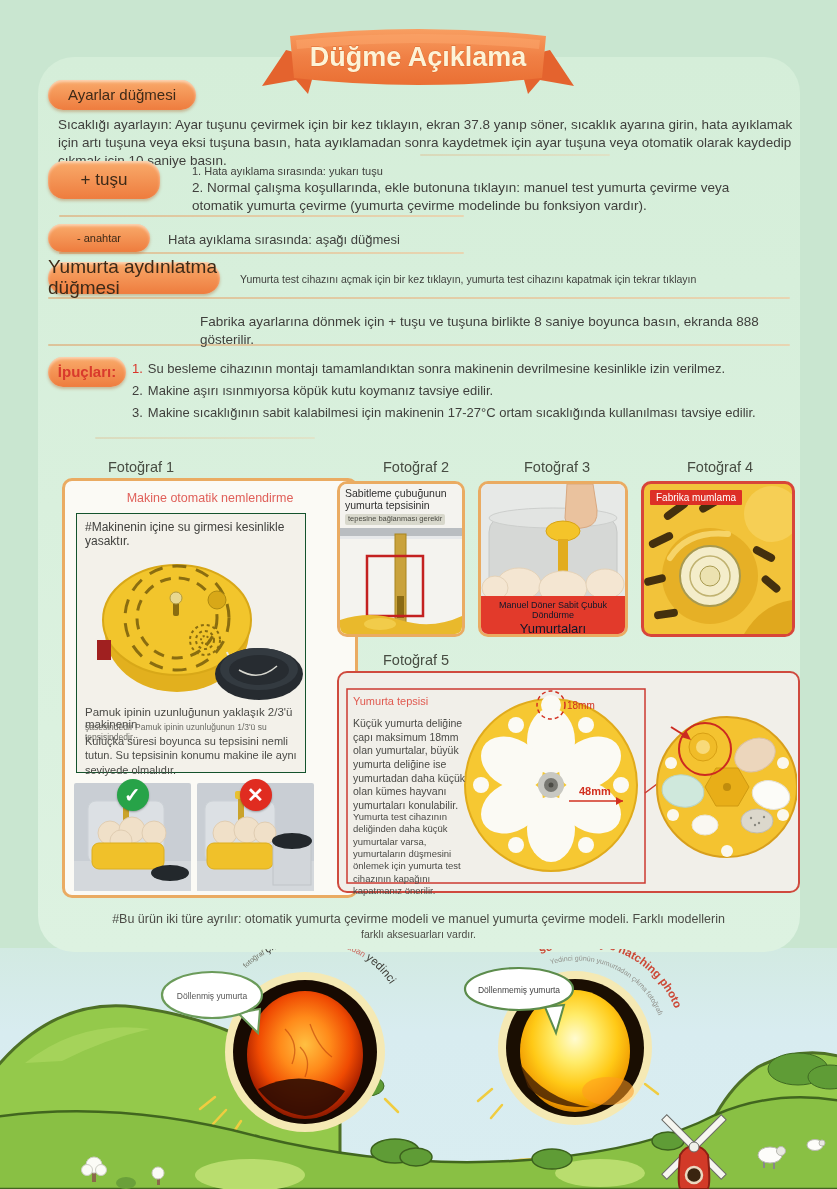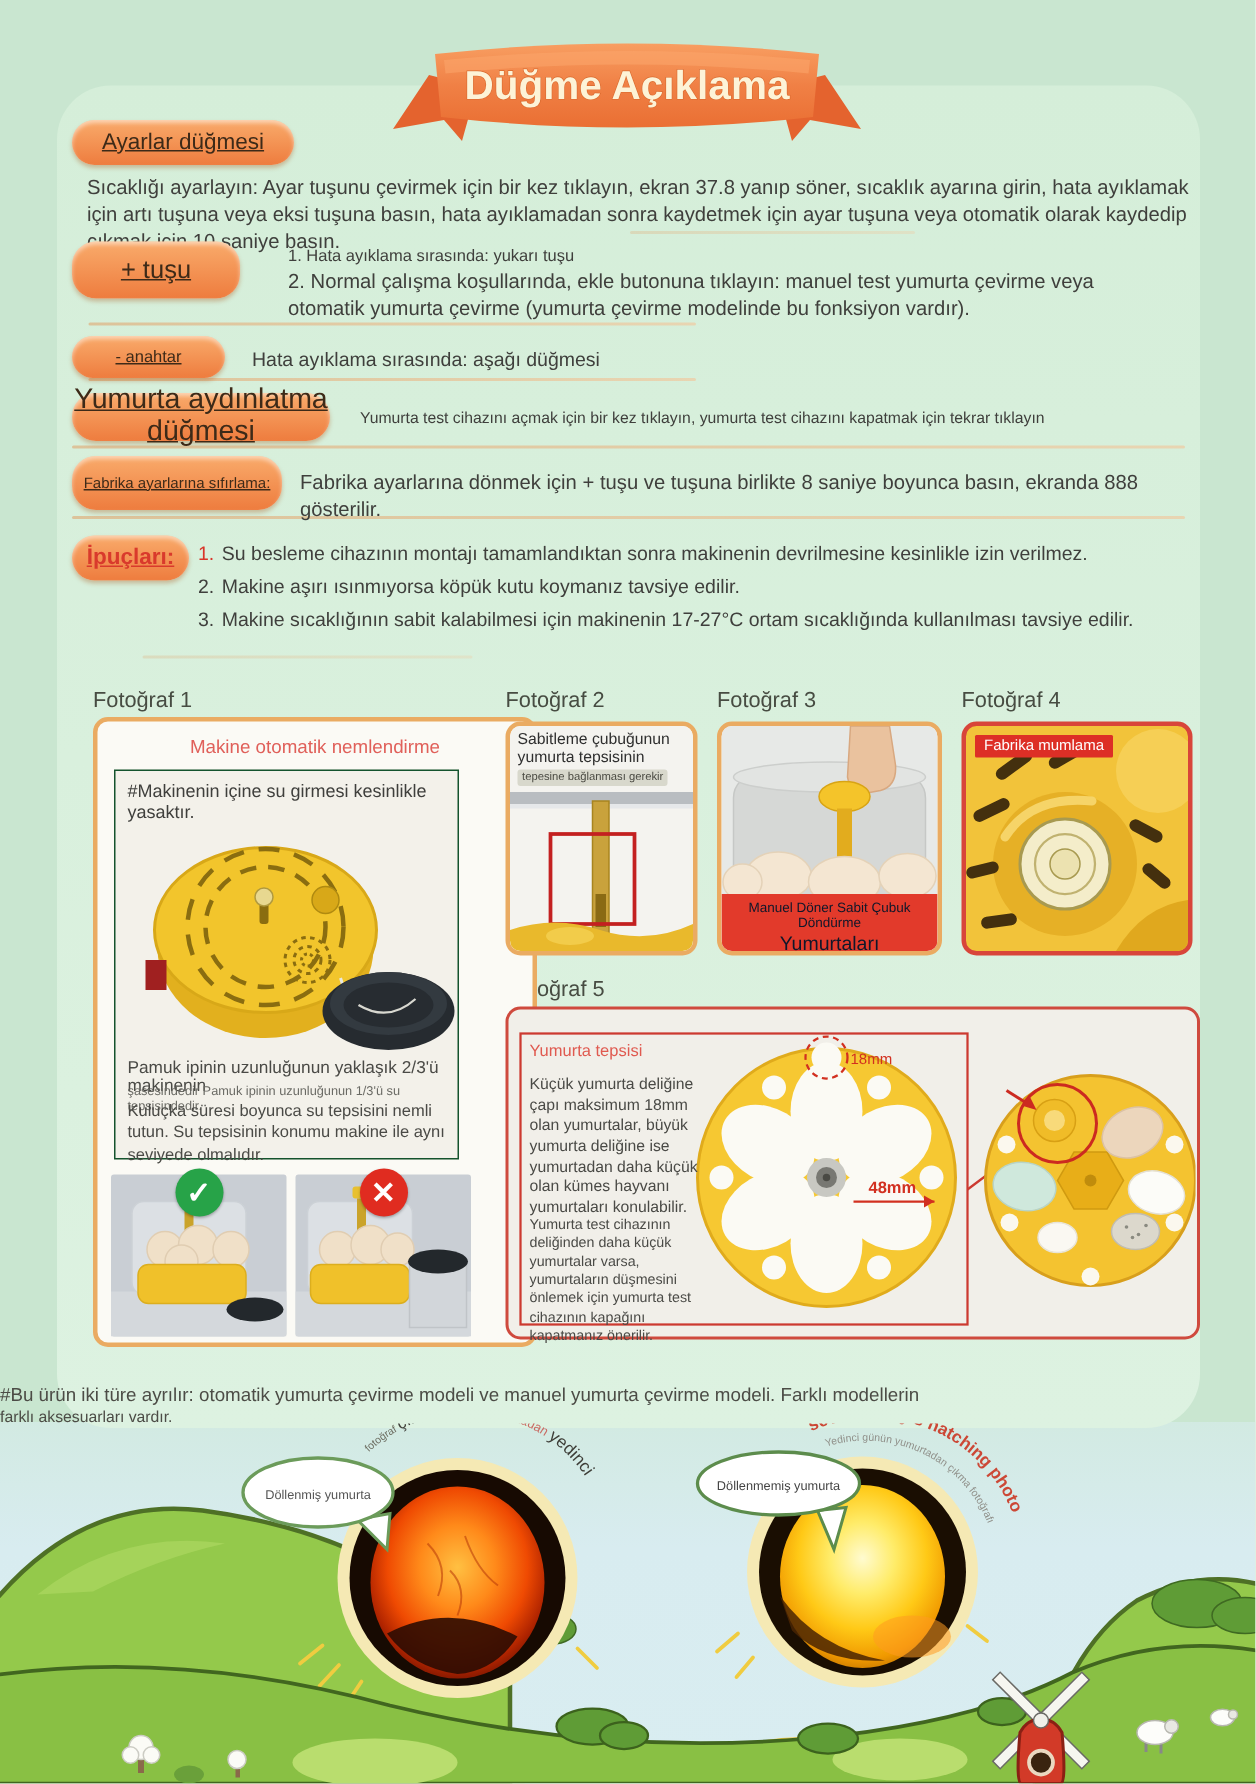--- a/index.html
+++ b/index.html
@@ -5,21 +5,21 @@
   html,body{margin:0;padding:0;}
   .page{position:relative;width:837px;height:1189px;background:#c9e6d0;
         font-family:"Liberation Sans",sans-serif;overflow:hidden;color:#3f3f3c;}
   .panel{position:absolute;left:38px;top:57px;width:762px;height:895px;
          background:linear-gradient(180deg,#d5eed9,#ddf2e1);border-radius:36px;z-index:1;}
   .sky{position:absolute;left:0;top:948px;width:837px;height:241px;
        background:linear-gradient(180deg,#d2eae2 0%,#d8ecf0 35%,#d9edf1 100%);z-index:0;}
   .ribbon{position:absolute;left:256px;top:20px;width:324px;height:86px;z-index:5;}
   .pill{position:absolute;z-index:3;background:linear-gradient(180deg,#f9ab6b,#ee7c3e);
         border-radius:16px;box-shadow:0 2px 3px rgba(170,85,25,.35), inset 0 2px 3px rgba(255,255,255,.5);
-        color:#3d2a18;display:flex;align-items:center;justify-content:center;text-align:center;line-height:1.1;text-decoration:underline;}
+        color:#3d2a18;display:flex;align-items:center;justify-content:center;text-align:left;line-height:1.1;}
   .pill-settings{left:48px;top:80px;width:148px;height:30px;font-size:15px;}
   .pill-plus{left:48px;top:161px;width:112px;height:38px;font-size:17px;}
   .pill-minus{left:48px;top:224px;width:102px;height:28px;font-size:11px;}
   .pill-egglight{left:48px;top:262px;width:172px;height:32px;font-size:19px;}
   .pill-factory{left:48px;top:304px;width:140px;height:36px;font-size:10px;}
   .pill-tips{left:48px;top:357px;width:78px;height:30px;font-size:15px;color:#d93a2c;font-weight:bold;}
   .body-text{position:absolute;z-index:3;color:#3f3f3c;line-height:1.35;}
   .settings-desc{left:58px;top:116px;width:738px;font-size:13.5px;}
   .plus-line1{left:192px;top:164px;font-size:11px;}
   .plus-line2{left:192px;top:179px;width:562px;font-size:13.5px;}
@@ -28,21 +28,21 @@
   .factory-text{left:200px;top:313px;width:592px;font-size:13.5px;}
   .tip{position:absolute;z-index:3;left:132px;font-size:13px;display:flex;gap:5px;width:650px;}
   .tip1{top:361px;} .tip2{top:383px;} .tip3{top:405px;}
   .tip-num.red{color:#d9352a;}
   .sep{position:absolute;z-index:2;height:2px;border-radius:1px;
        background:linear-gradient(90deg,#dcc39a,#e8d5b2);}
   .sep1{left:59px;top:215px;width:405px;} .sep2{left:59px;top:252px;width:405px;}
   .sep3{left:48px;top:297px;width:742px;} .sep4{left:48px;top:344px;width:742px;}
   .sep-mini{left:420px;top:154px;width:190px;opacity:.5;}
   .sep-tips{left:95px;top:437px;width:220px;opacity:.45;}
-  .photo-label{position:absolute;z-index:3;font-size:14.5px;color:#474c42;}
+  .photo-label{position:absolute;z-index:3;font-size:14.5px;color:#474c42;margin-left:46px;}
   .lab1{left:62px;top:459px;} .lab2{left:337px;top:459px;} .lab3{left:478px;top:459px;}
   .lab4{left:641px;top:459px;} .lab5{left:337px;top:652px;}
   .photo-panel{position:absolute;z-index:3;background:#fbfaf5;border:3px solid #eaab62;border-radius:10px;box-sizing:border-box;}
   .p1{left:62px;top:478px;width:296px;height:420px;}
   .p2{left:337px;top:481px;width:128px;height:156px;overflow:hidden;}
   .p3{left:478px;top:481px;width:150px;height:156px;overflow:hidden;}
   .p4{left:641px;top:481px;width:154px;height:156px;border-color:#d8453a;background:#f2c33a;overflow:hidden;}
   .p5{left:337px;top:671px;width:463px;height:222px;border:2.5px solid #cf4a3e;background:#f1efe9;}
   .p1-title{position:absolute;left:0;top:10px;width:100%;text-align:center;color:#e0605a;font-size:12.5px;}
   .p1-box{position:absolute;left:11px;top:32px;width:230px;height:260px;border:1px solid #14532d;background:#f3f1ea;box-sizing:border-box;}
@@ -60,21 +60,21 @@
   .badge-ok{background:#27a348;} .badge-bad{background:#e02c20;}
   .p2-note{position:absolute;left:5px;top:3px;z-index:4;font-size:10.5px;color:#2f2f2f;line-height:1.15;}
   .p2-hl{display:inline-block;background:#d8d8cc;color:#4a4a42;font-size:7.5px;padding:1px 3px;border-radius:2px;margin-top:1px;}
   .p3-banner{position:absolute;left:0;bottom:0;width:100%;height:38px;background:#e23a2b;color:#0f172a;text-align:center;z-index:4;}
   .p3-b1{font-size:9px;margin-top:4px;} .p3-b2{font-size:13px;margin-top:1px;}
   .p4-tag{position:absolute;left:6px;top:6px;background:#dd2f26;color:#fff;font-size:10px;padding:2px 6px;z-index:4;border-radius:1px;}
   .p5-title{position:absolute;left:14px;top:22px;font-size:11px;color:#e05a50;z-index:4;}
   .p5-t1{position:absolute;left:14px;top:44px;width:118px;font-size:10.5px;line-height:1.3;color:#4a4a46;z-index:4;}
   .p5-t2{position:absolute;left:14px;top:138px;width:126px;font-size:9.5px;line-height:1.3;color:#4a4a46;z-index:4;}
   .p5-svg{position:absolute;left:0;top:0;z-index:3;}
-  .footer-note{position:absolute;left:0;top:912px;width:837px;z-index:3;color:#4c4c46;margin-top:11px;}
+  .footer-note{position:absolute;left:0;top:912px;width:837px;text-align:center;z-index:3;color:#4c4c46;}
   .fn1{font-size:12.5px;} .fn2{font-size:10.5px;margin-top:2px;}
   .bottom-scene{position:absolute;left:0;top:949px;width:837px;height:240px;z-index:4;}
 </style>
 </head>
 <body>
 
 <div class="page">
 
   <div class="panel"></div>
   <div class="sky"></div>
@@ -104,21 +104,20 @@
   <div class="sep sep1"></div>
 
   <div class="pill pill-minus">- anahtar</div>
   <div class="body-text minus-text">Hata ayıklama sırasında: aşağı düğmesi</div>
   <div class="sep sep2"></div>
 
   <div class="pill pill-egglight">Yumurta aydınlatma düğmesi</div>
   <div class="body-text egglight-text">Yumurta test cihazını açmak için bir kez tıklayın, yumurta test cihazını kapatmak için tekrar tıklayın</div>
   <div class="sep sep3"></div>
 
-  <div class="pill pill-factory">Fabrika ayarlarına sıfırlama:</div>
   <div class="body-text factory-text">Fabrika ayarlarına dönmek için + tuşu ve tuşuna birlikte 8 saniye boyunca basın, ekranda 888 gösterilir.</div>
   <div class="sep sep4"></div>
 
   <div class="pill pill-tips">İpuçları:</div>
   <div class="tip tip1">
     <span class="tip-num red">1.</span>
     <span>Su besleme cihazının montajı tamamlandıktan sonra makinenin devrilmesine kesinlikle izin verilmez.</span>
   </div>
   <div class="tip tip2">
     <span class="tip-num">2.</span>

